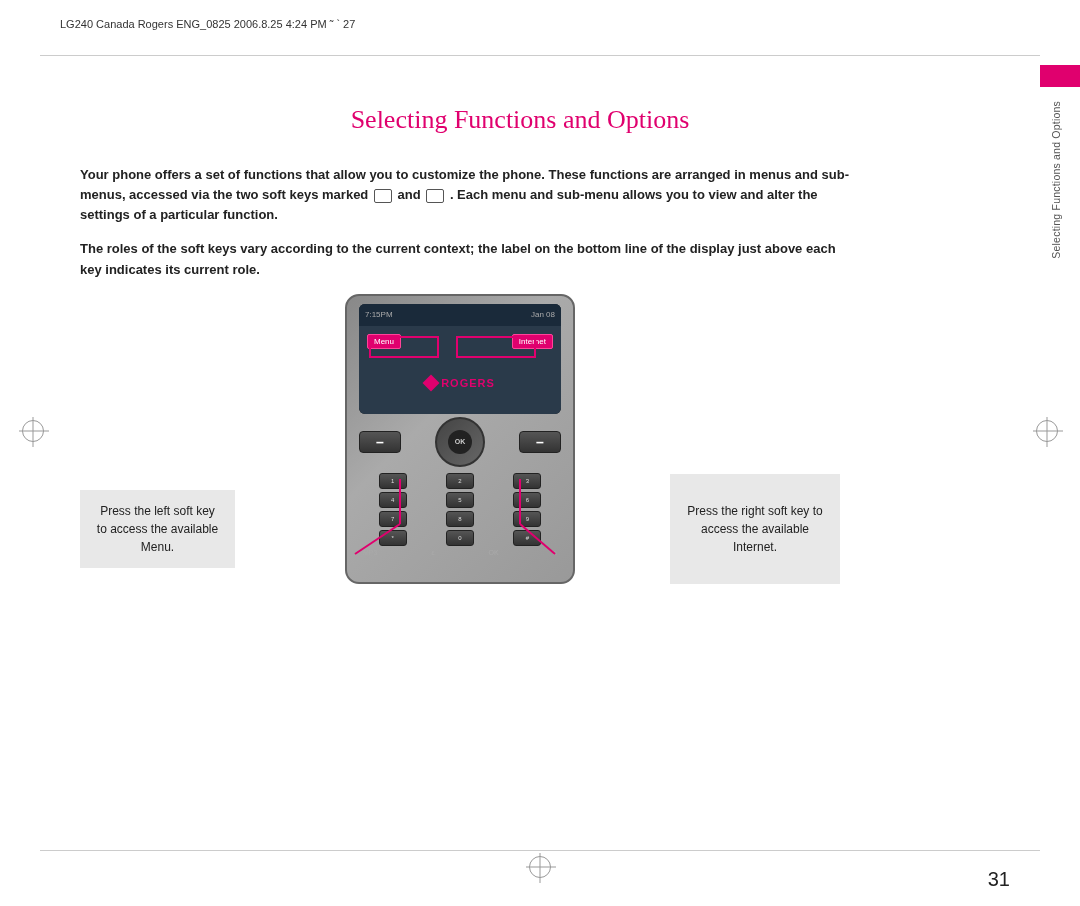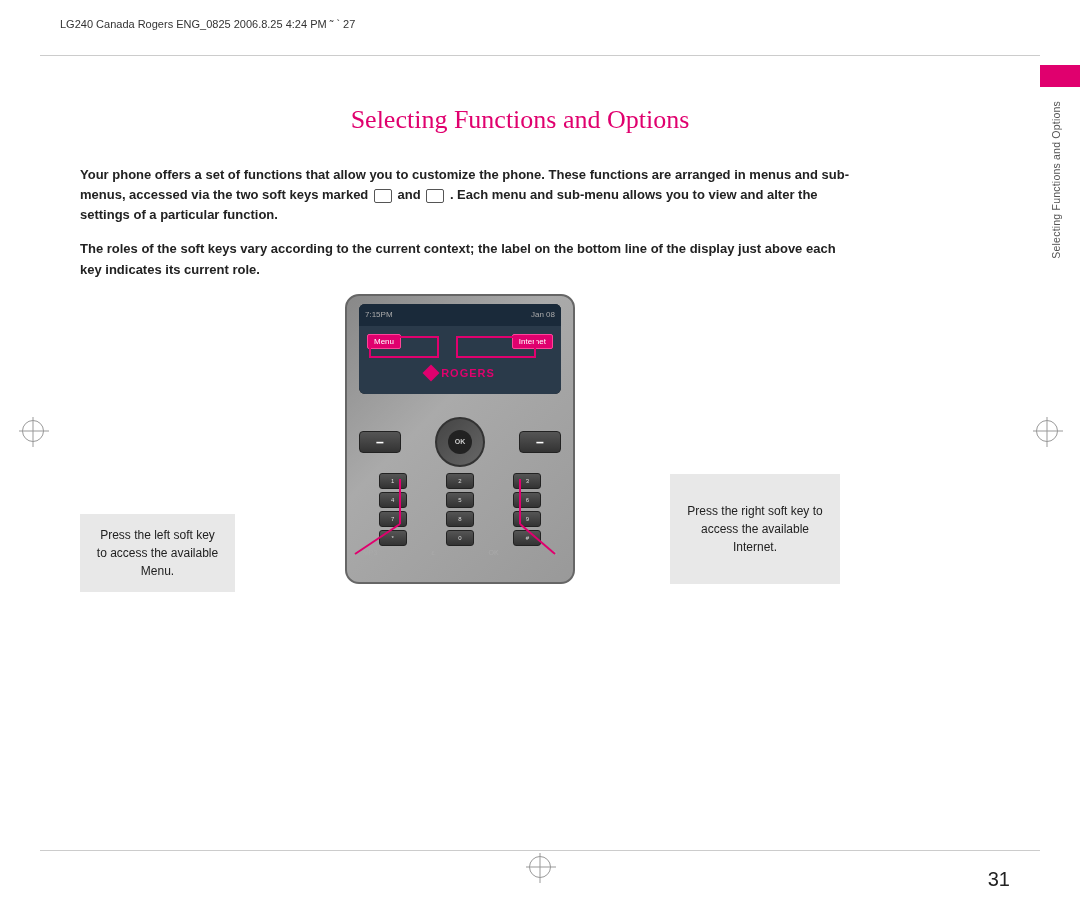--- a/index.html
+++ b/index.html
@@ -169,21 +169,21 @@
       border-radius: 14px;
       border: 2px solid #666;
     }
 
     
     .phone-screen {
       position: absolute;
       top: 8px;
       left: 12px;
       right: 12px;
-      height: 90px;
+      height: 110px;
       background: #1a1a1a;
       border-radius: 6px;
       overflow: hidden;
     }
 
     .phone-screen-inner {
       position: absolute;
       top: 0; left: 0; right: 0; bottom: 0;
       background: #2a3a4a;
       display: flex;
@@ -334,21 +334,21 @@
       top: 0; left: 0; right: 0; bottom: 0;
       width: 100%;
       height: 100%;
       pointer-events: none;
     }
 
     
     .callout-left {
       position: absolute;
       left: 0;
-      bottom: 12px;
+      bottom: 36px;
       width: 155px;
       background: #e8e8e8;
       padding: 12px 14px;
       font-size: 12px;
       color: #222;
       line-height: 1.5;
       text-align: center;
     }
 
     .callout-right {

